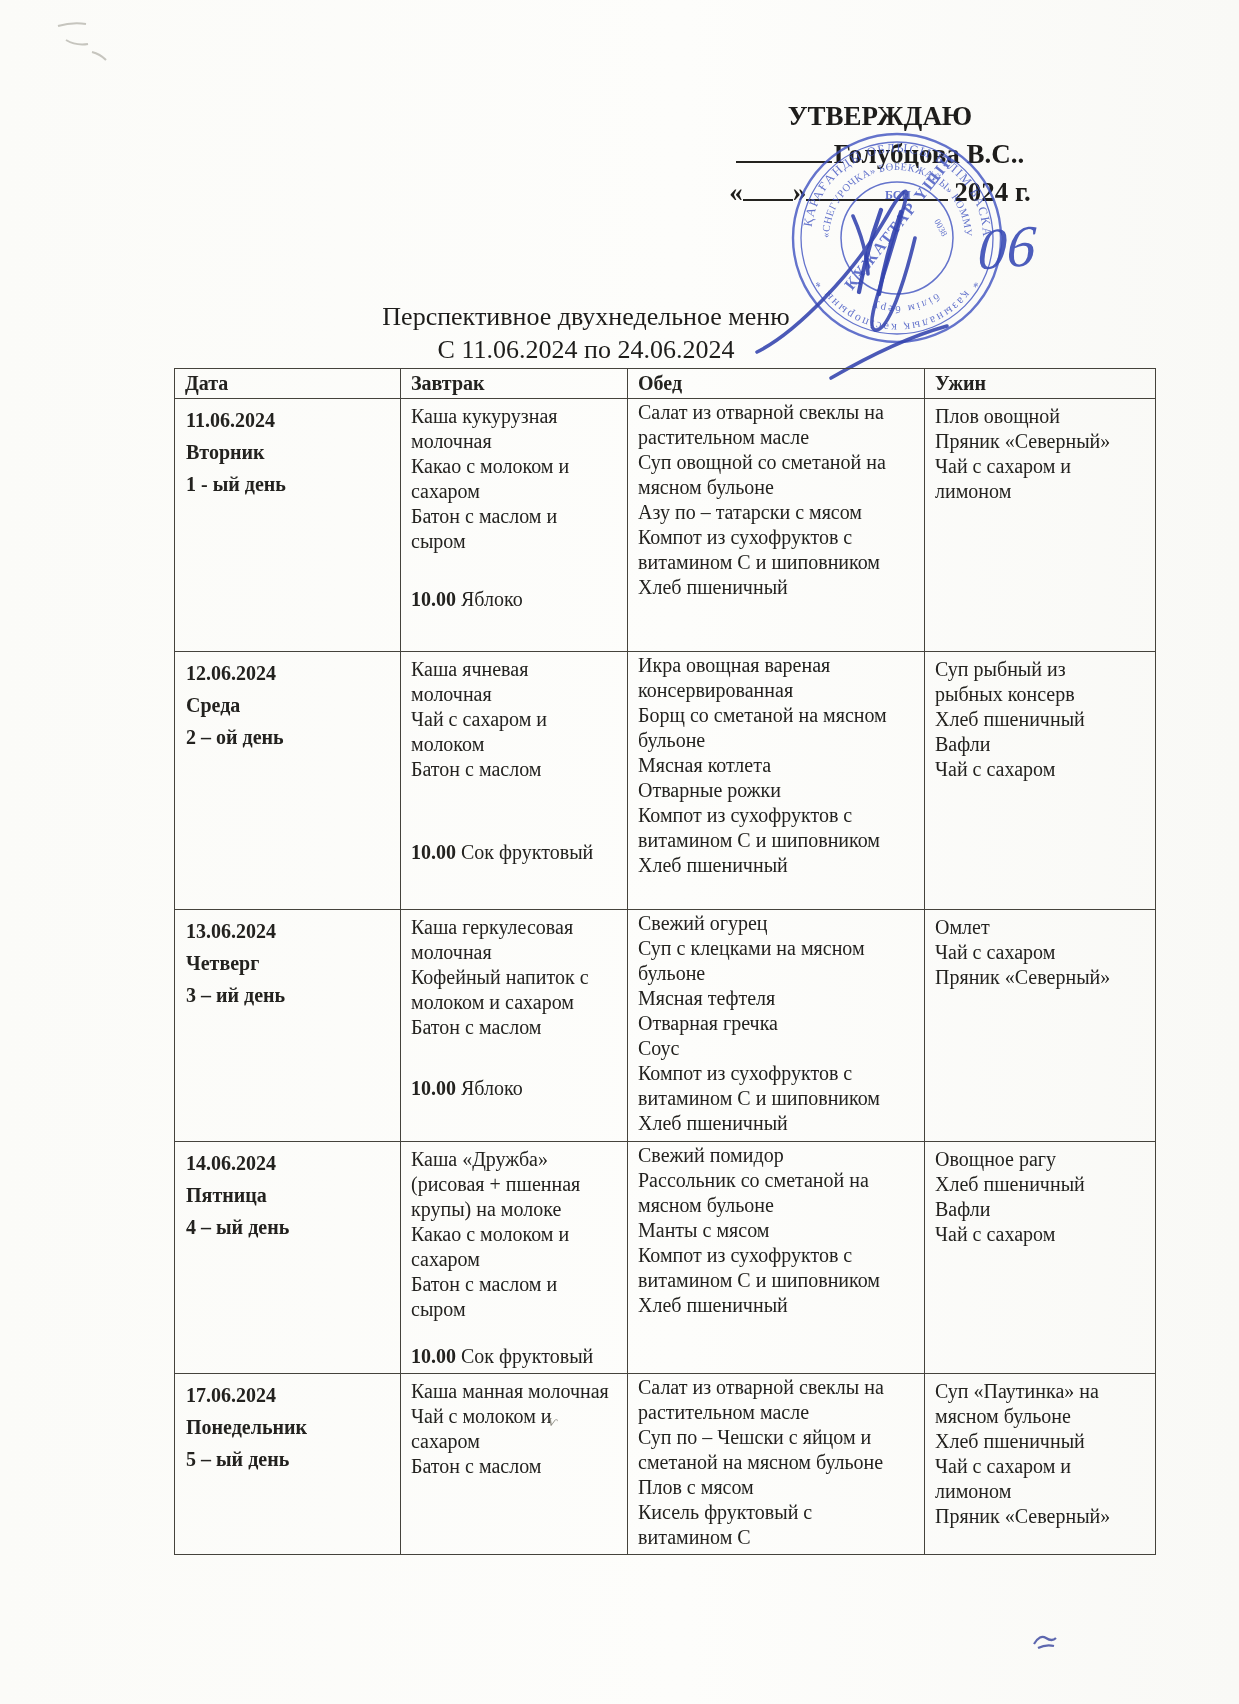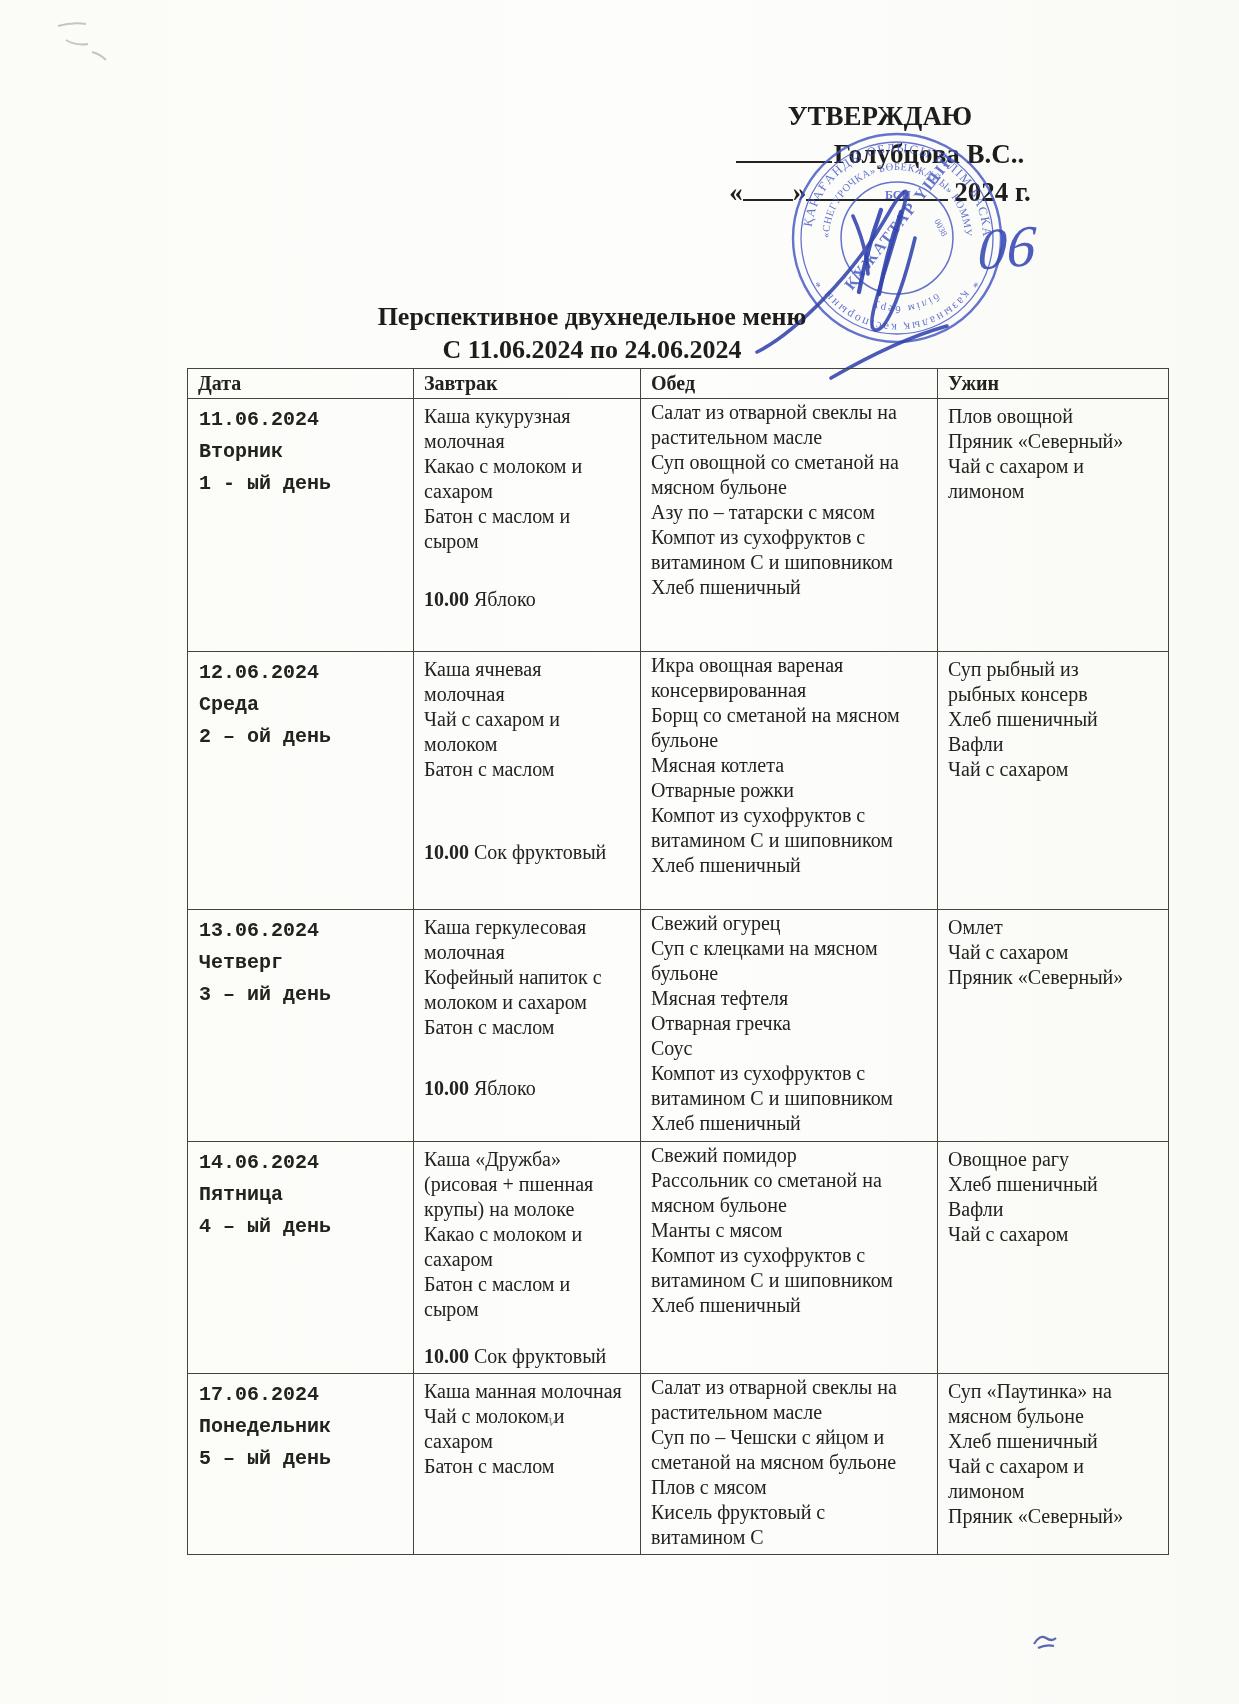--- a/index.html
+++ b/index.html
@@ -15,38 +15,38 @@
     position:absolute;top:98px;right:79px;width:560px;
     text-align:center;font-weight:bold;font-size:27px;line-height:37px;color:#1e1d1b;
   }
   .sig-blank{display:inline-block;width:96px;border-bottom:2.4px solid #24231f;height:26px;margin-right:2px;}
   .date-blank-1{display:inline-block;width:50px;border-bottom:2.4px solid #24231f;height:26px;}
   .date-blank-2{display:inline-block;width:142px;border-bottom:2.4px solid #24231f;height:26px;margin-right:6px;}
   
   .hw{position:absolute;color:#3a4cb6;font-style:italic;font-weight:normal;opacity:.9;}
   .hw-month{left:978px;top:214px;font-size:58px;transform:rotate(-5deg) skewX(-8deg);}
   
-  .title-block{position:absolute;left:182px;top:300px;width:820px;text-align:center;
-    font-weight:bold;font-size:26px;line-height:33px;color:#1e1d1b;}
+  .title-block{position:absolute;left:176px;top:300px;width:820px;text-align:center;
+    font-weight:normal;font-size:26px;line-height:33px;color:#1e1d1b;}
   
   .stamp-svg{position:absolute;left:782px;top:123px;width:230px;height:230px;opacity:.82;}
   .signature-svg{position:absolute;left:735px;top:120px;width:330px;height:270px;}
   
   table.menu{
-    position:absolute;left:187px;top:368px;width:981px;
+    position:absolute;left:174px;top:368px;width:981px;
     border-collapse:collapse;table-layout:fixed;
   }
   table.menu th,table.menu td{
     border:1.6px solid #45433c;vertical-align:top;
     font-size:20px;line-height:25px;color:#23221f;text-align:left;
   }
   table.menu th{font-weight:bold;height:25px;padding:2px 6px 2px 10px;}
   th.h-date{padding-left:12px;}
   td.date-cell{padding:5px 18px 4px 11px;font-weight:bold;}
-  td.date-cell .date-line{line-height:32px;font-family:Liberation Mono, monospace;}
+  td.date-cell .date-line{line-height:32px;}
   td.breakfast-cell{padding:5px 18px 4px 10px;}
   td.lunch-cell{padding:1px 27px 4px 10px;margin-top:7px;}
   td.dinner-cell{padding:5px 42px 12px 10px;}
   .menu-line{margin:0;}
   .snack-time{font-weight:bold;}
   
   .artifact{position:absolute;pointer-events:none;}
   .art-topleft{left:52px;top:18px;width:90px;height:48px;}
   .art-check{left:548px;top:1412px;color:#8d8b82;font-size:16px;transform:rotate(14deg);}
   .art-ink{left:1030px;top:1630px;width:30px;height:22px;}

